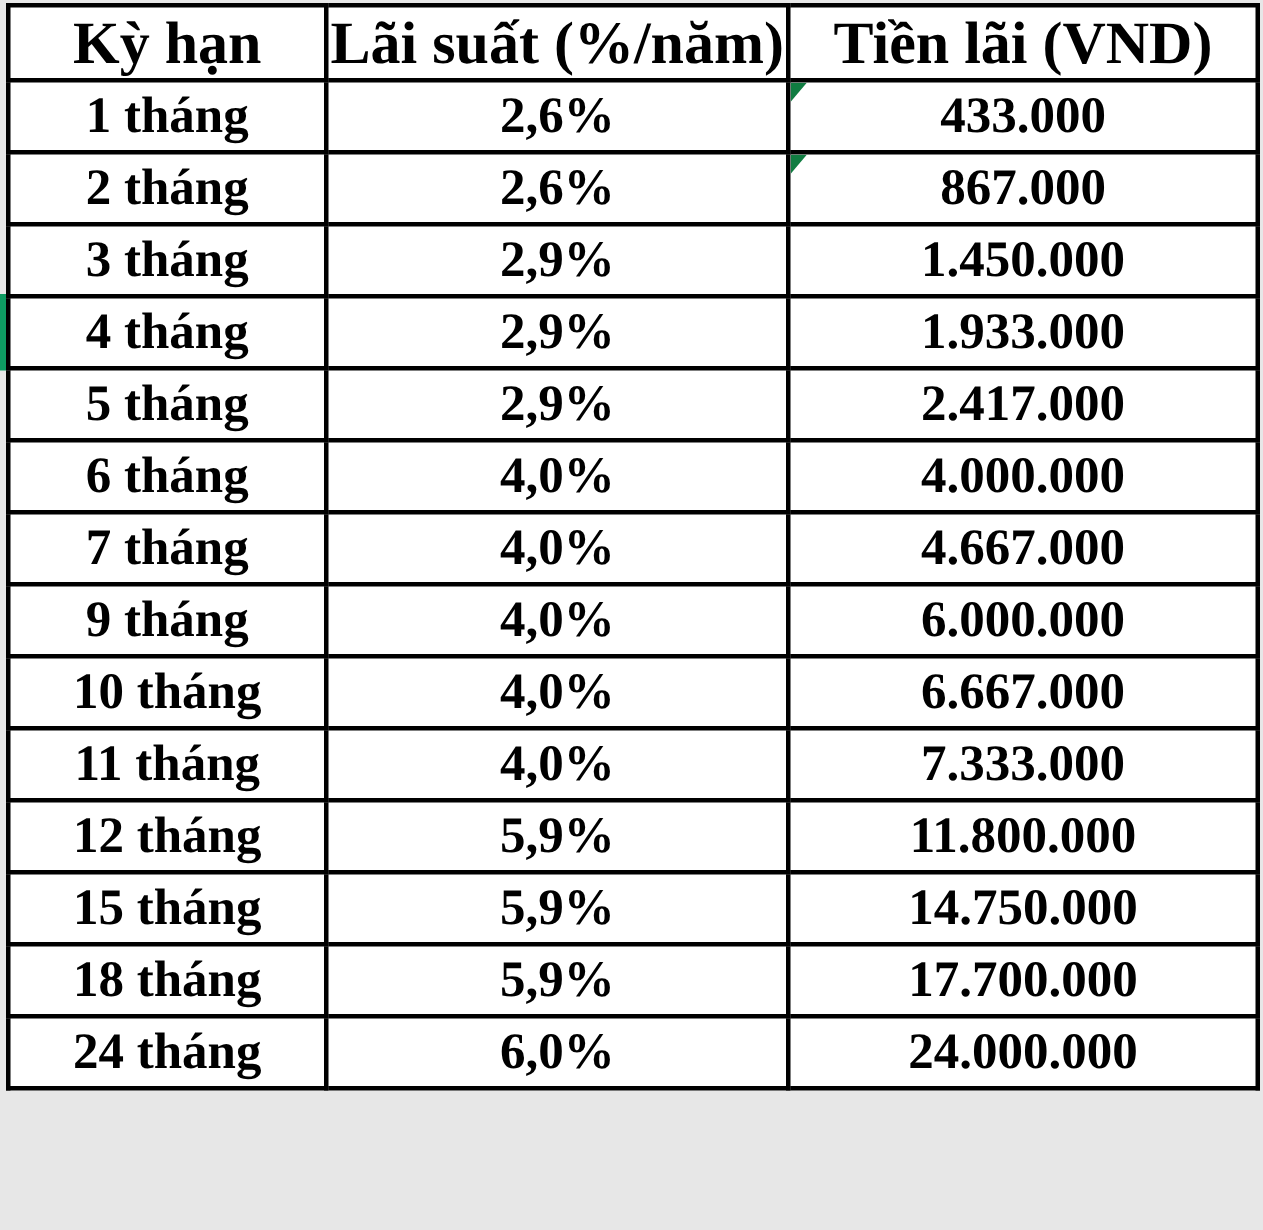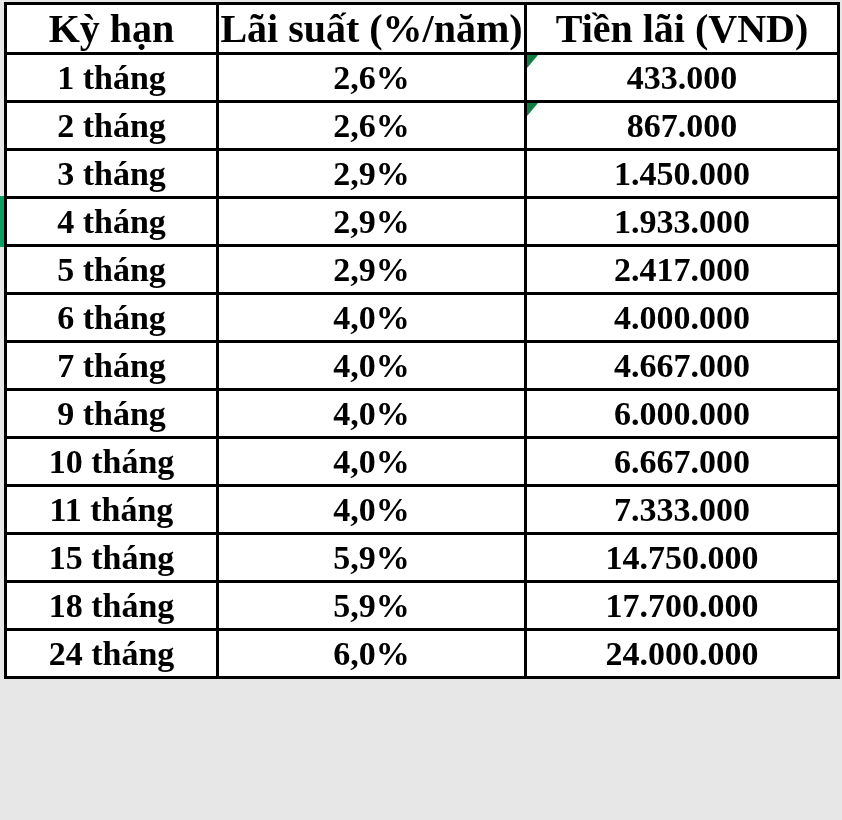--- a/index.html
+++ b/index.html
@@ -153,20 +153,29 @@
       
     11 tháng</td>
     <td class="rate">4,0%</td>
     <td class="interest">
       
     7.333.000</td>
   </tr>
       <tr>
     <td class="term">
       
+    12 tháng</td>
+    <td class="rate">5,9%</td>
+    <td class="interest">
+      
+    11.800.000</td>
+  </tr>
+      <tr>
+    <td class="term">
+      
     15 tháng</td>
     <td class="rate">5,9%</td>
     <td class="interest">
       
     14.750.000</td>
   </tr>
       <tr>
     <td class="term">
       
     18 tháng</td>

